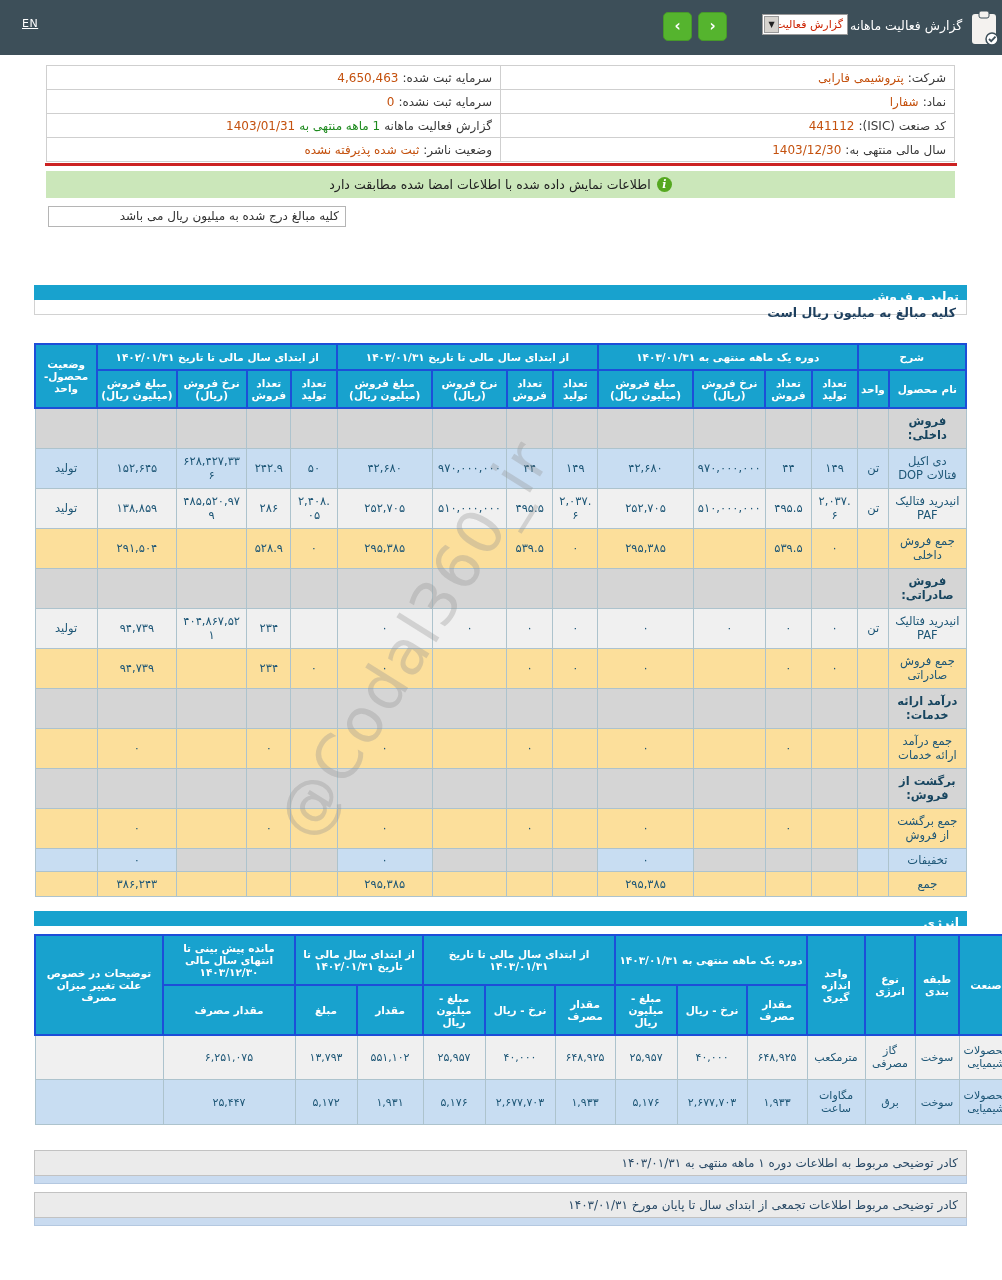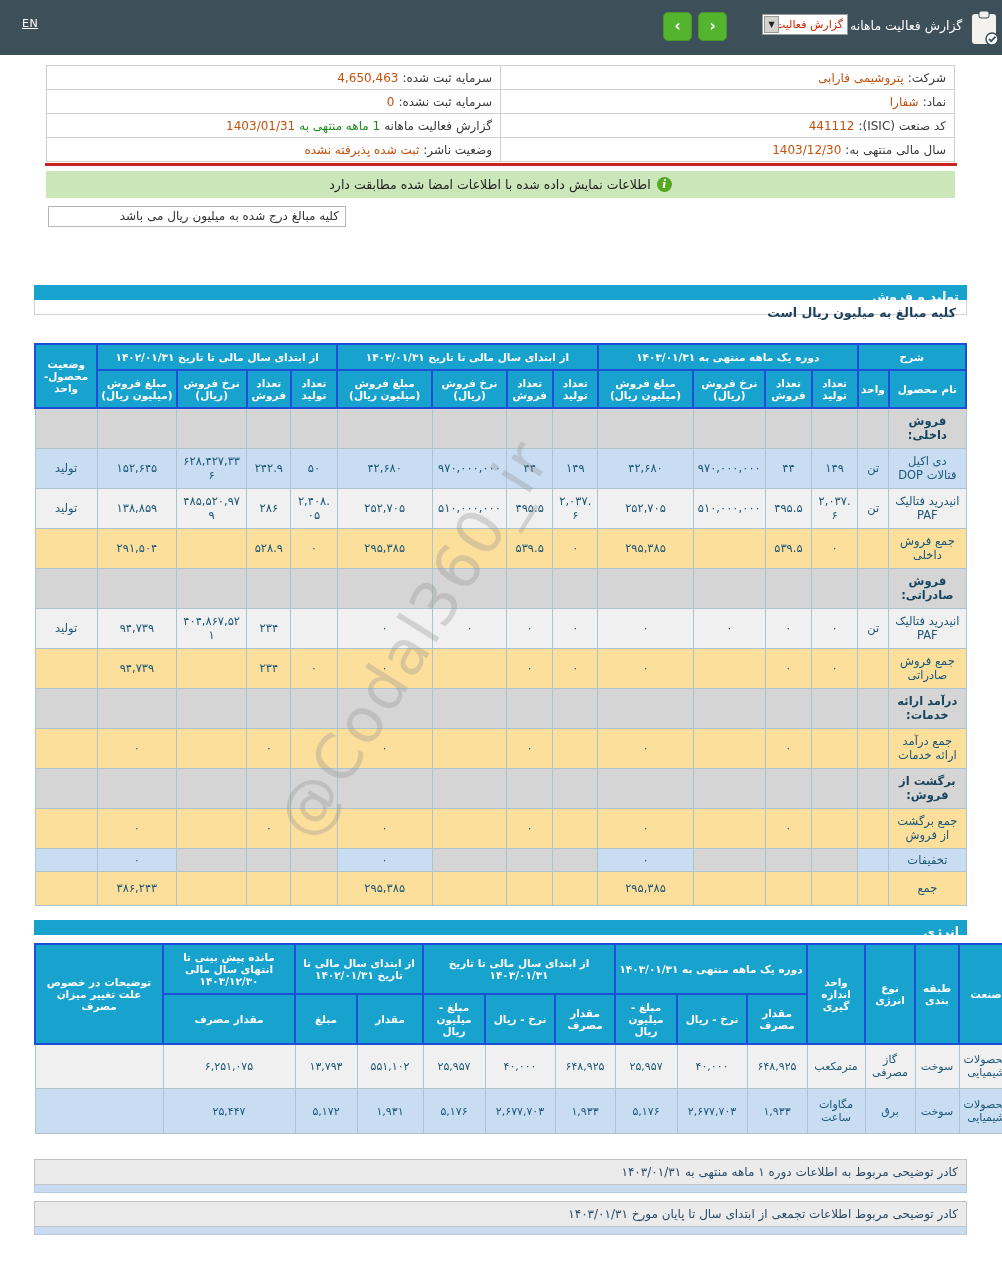--- a/index.html
+++ b/index.html
@@ -55,21 +55,21 @@
     font-weight:bold; color:#1d3f5e; padding-right:10px; line-height:26px; }
   
   .tbl-wrap { margin:28px 35px 0 34px; }
   table.data { width:933px; border-collapse:collapse; direction:rtl; table-layout:fixed; }
   table.data th { background:#18a2ce; color:#fff; font-size:10.5px; font-weight:bold;
     border:2px solid #1d4ed8; padding:6px 3px; vertical-align:middle;margin-left:40px; }
   table.data td { border:1px solid #adc3cd; font-size:11.5px; color:#1d5676;
     padding:2px 4px; vertical-align:middle; text-align:center; white-space:normal;
     word-wrap:break-word; }
   td.c-name { text-align:right; padding-right:5px; }
-  tr.h-tall td { height:40px; } tr.h-short td { height:23px; } tr.h-grand td { height:34px; }
+  tr.h-tall td { height:40px; } tr.h-short td { height:23px; } tr.h-grand td { height:25px; }
   td.sec { background:#d5d5d5; } td.sec.lbl { font-weight:bold; color:#17455f; }
   td.bg-blue { background:#c8ddf2; } td.bg-white { background:#f0f0f0; }
   td.tot { background:#fcdf9b; }
   td.disc-blue { background:#c8ddf2; } td.disc-gray { background:#d5d5d5; }
   .energy-gap { height:14px; }
   .energy-tbl-gap { height:8px; }
   table.data.energy td { height:45px; font-size:11px; }
   table.data.energy th { font-size:10.5px; }
   
   .footer-bar { margin:0 35px 0 34px; height:26px; background:#ebebeb;

